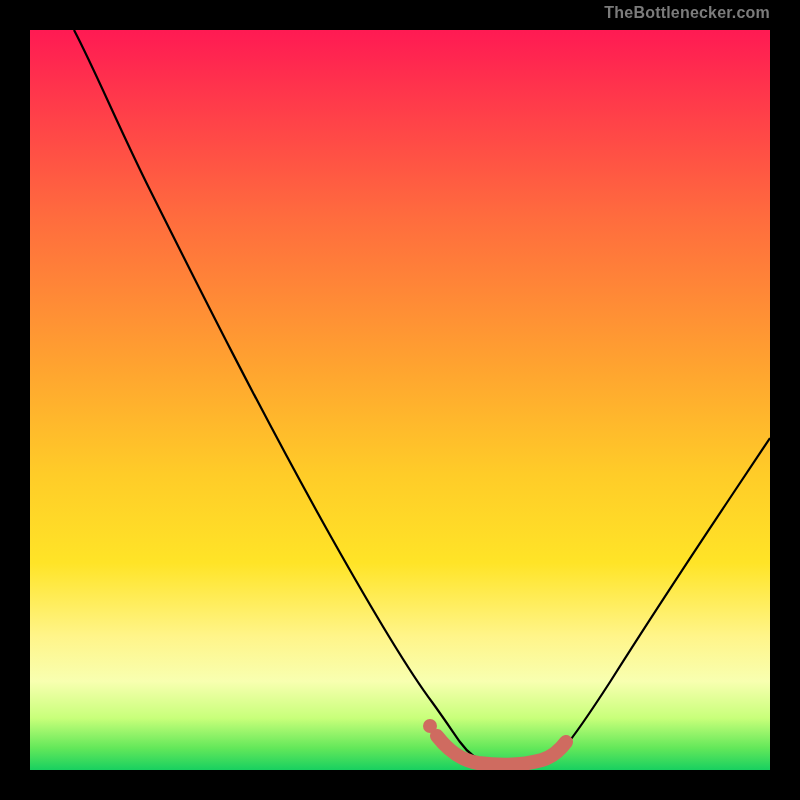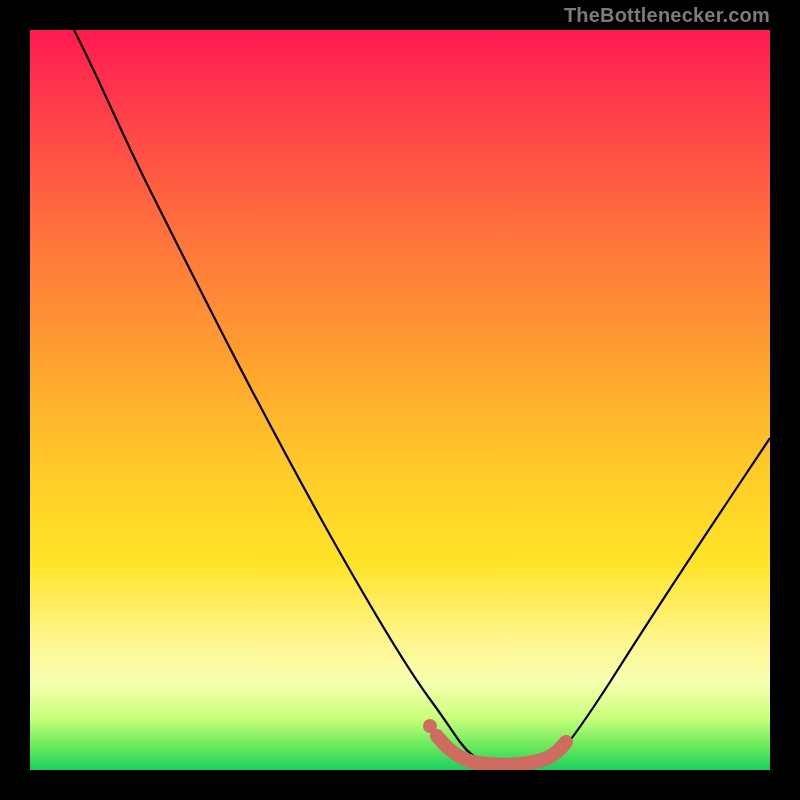--- a/index.html
+++ b/index.html
@@ -44,21 +44,21 @@
     top: 0;
     width: 740px;
     height: 740px;
   }
   .watermark {
     position: absolute;
     right: 30px;
     top: 4px;
     color: #7b7b7b;
     font-family: Arial, Helvetica, sans-serif;
-    font-size: 20px;
+    font-size: 16px;
     font-weight: 600;
     letter-spacing: 0.2px;
   }
 </style>
 </head>
 <body>
 
 <div class="canvas">
 
   <div class="watermark">TheBottlenecker.com</div>

